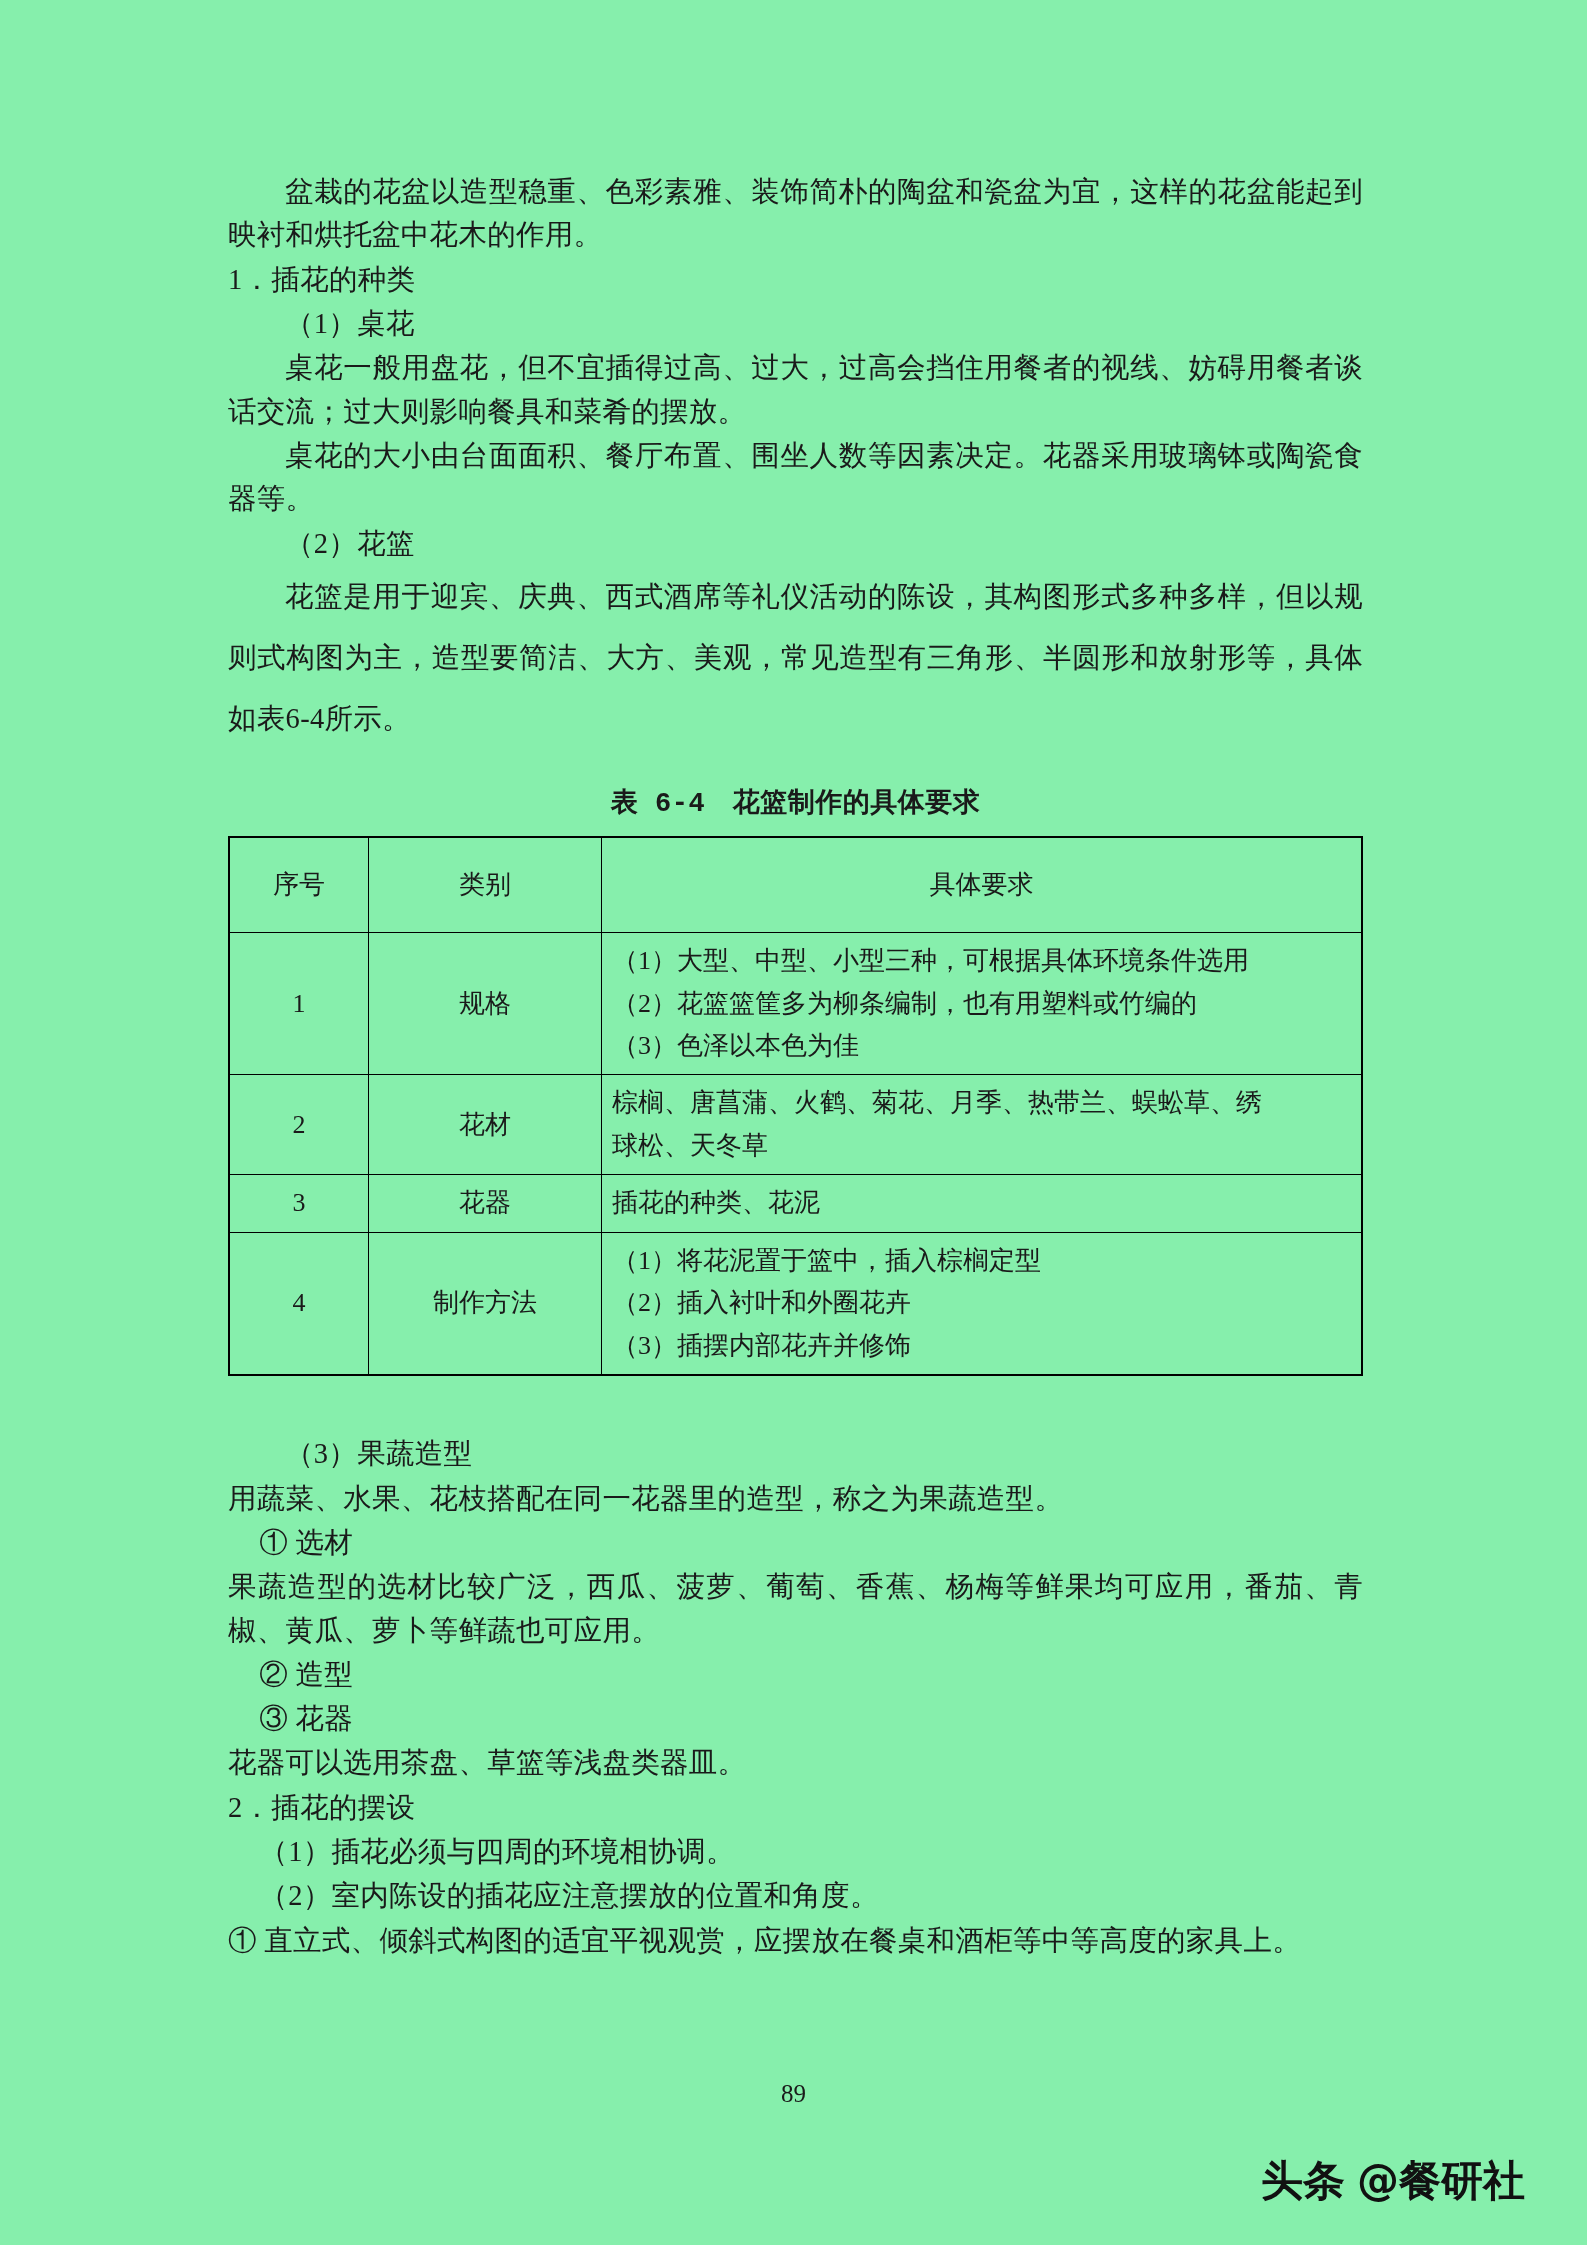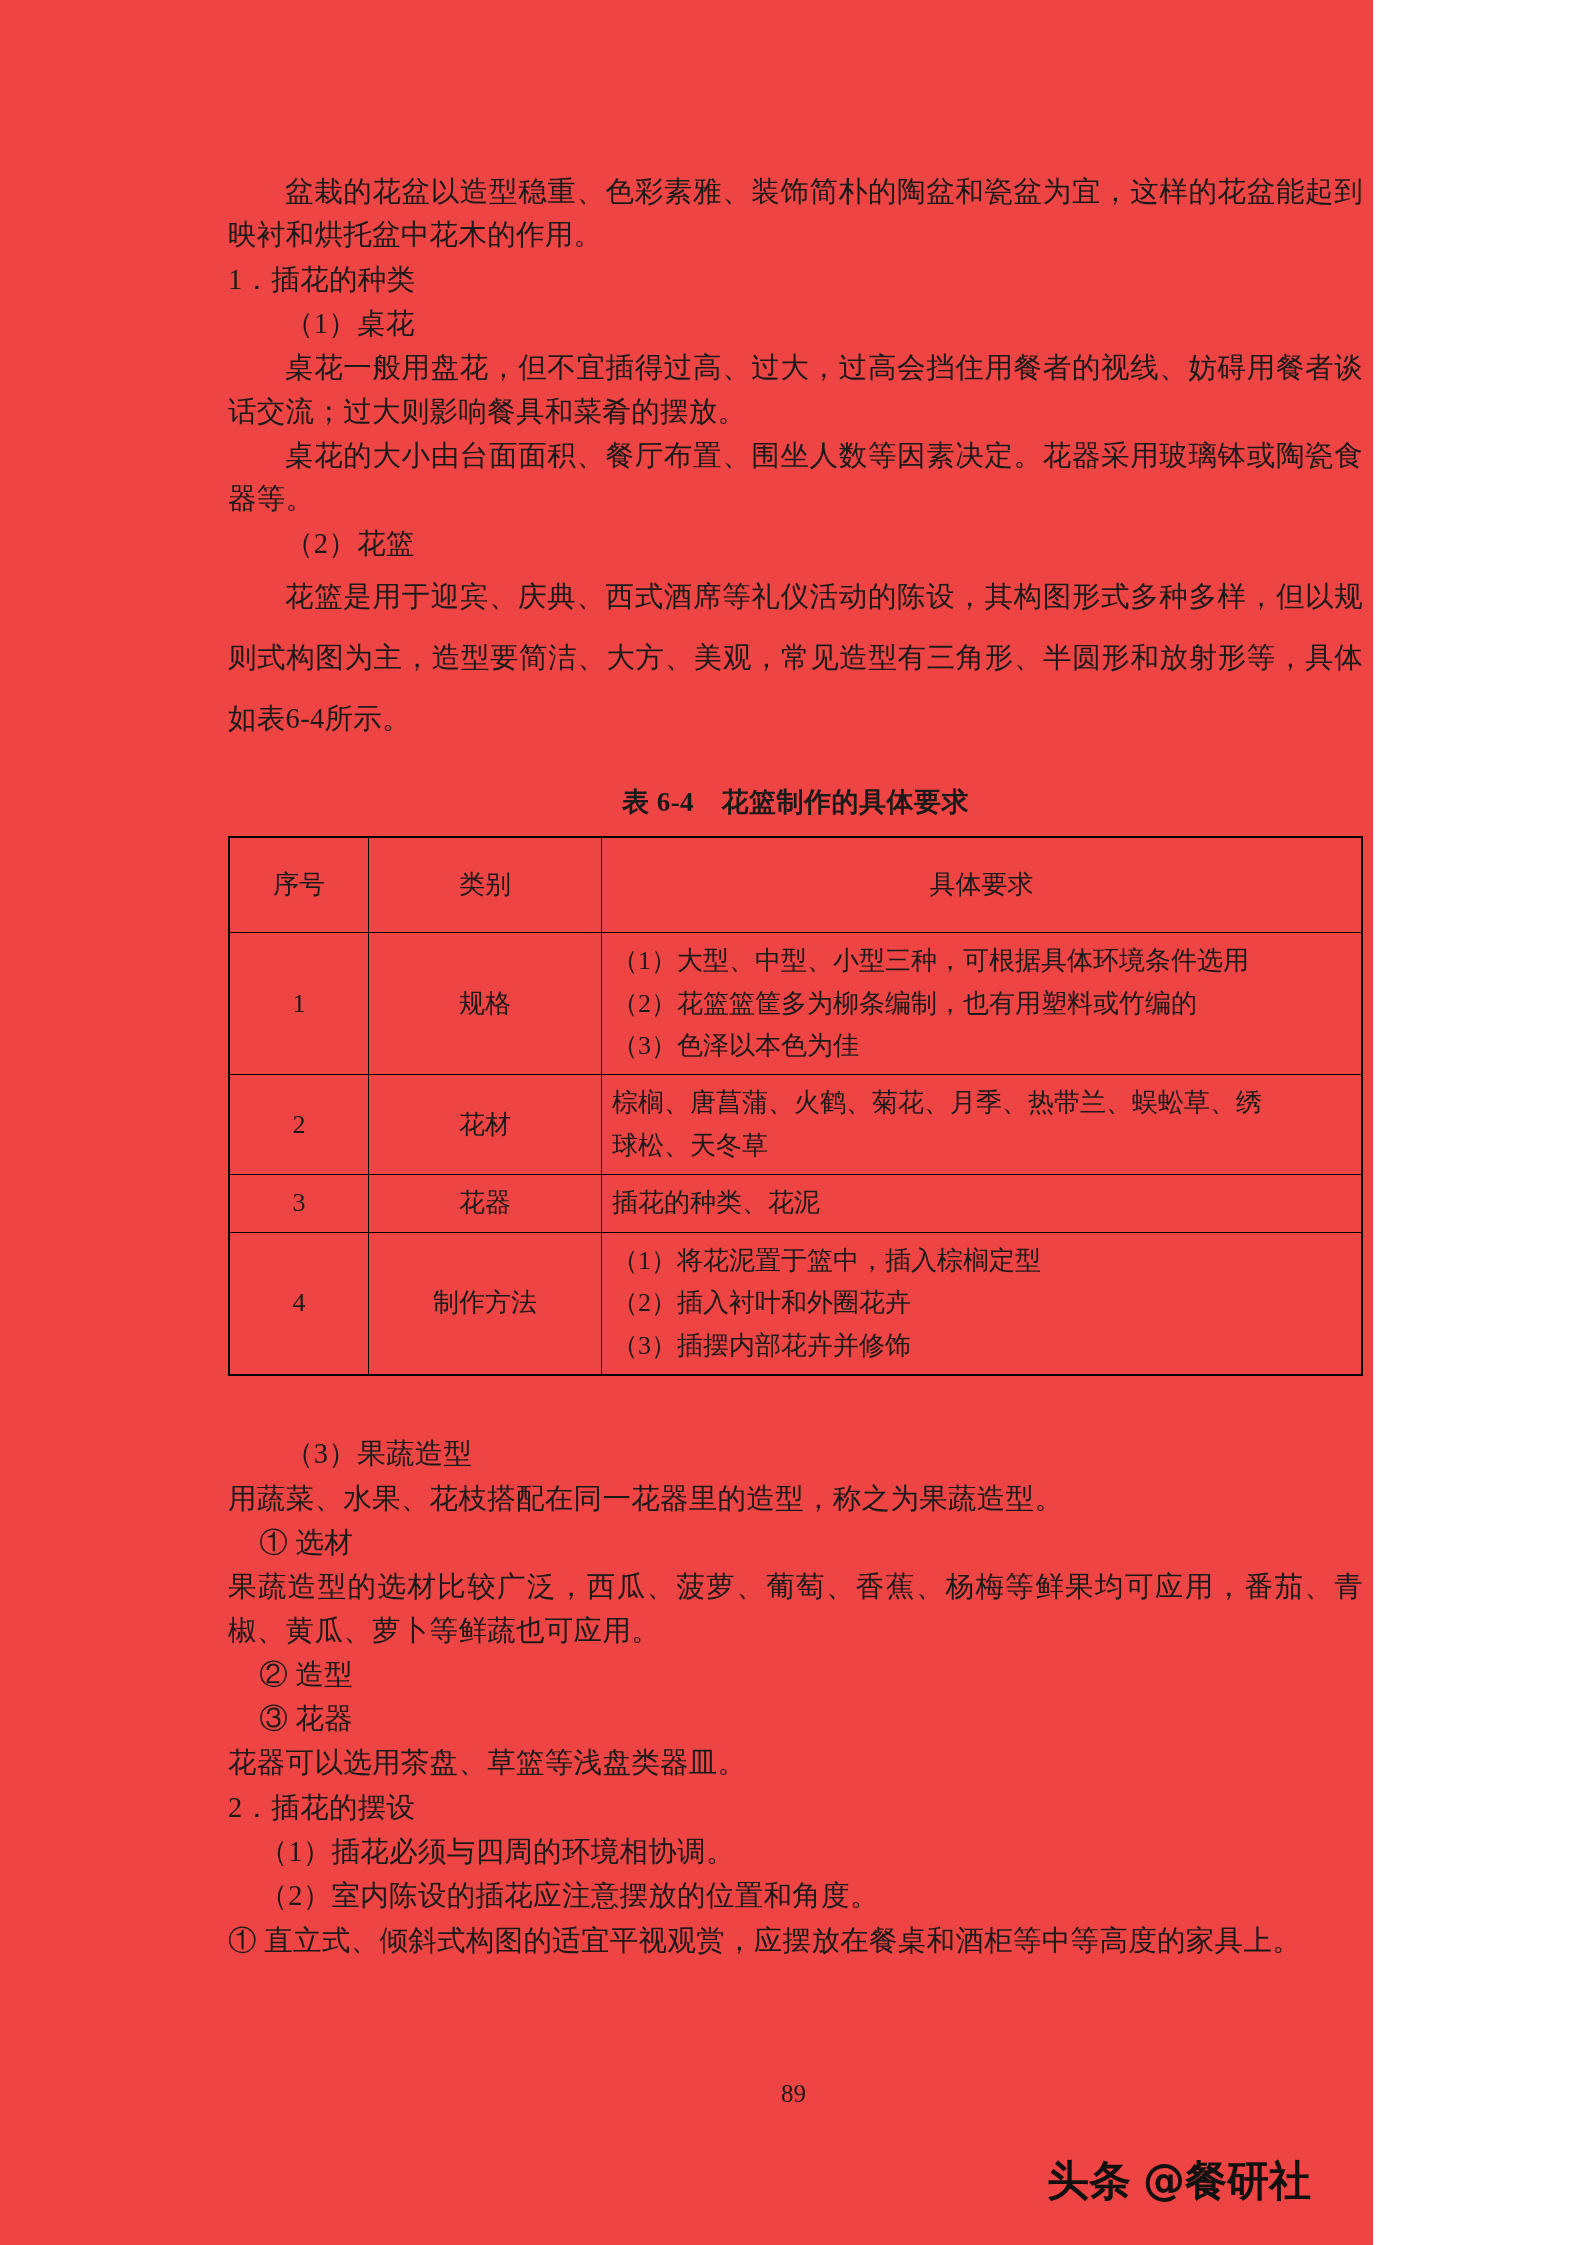--- a/index.html
+++ b/index.html
@@ -11,23 +11,23 @@
     width: 1587px;
     height: 2245px;
     position: relative;
     font-family: "Liberation Serif", "DejaVu Serif", serif;
     color: #1a1a1a;
     overflow: hidden;
   }
   .page {
     position: absolute;
     left: 0; top: 0;
-    width: 1373px;
+    width: 1587px;
     height: 2245px;
-    background: #ef4444;
+    background: #86efac;
   }
   .content {
     position: absolute;
     left: 228px;
     top: 170px;
     width: 1135px;
   }
   p, div.line {
     margin: 0;
     font-size: 28.5px;
@@ -71,20 +71,21 @@
   }
   .spacer-md { height: 34px; }
   .spacer-lg { height: 56px; }
 
   .table-caption {
     text-align: center;
     font-size: 27px;
     font-weight: bold;
     margin: 0 0 16px 0;
     letter-spacing: 0.5px;
+    font-family: Liberation Mono, monospace;
   }
   table.req-table {
     border-collapse: collapse;
     width: 1135px;
     table-layout: fixed;
     margin: 0 auto;
     border: 2.5px solid #000;
   }
   table.req-table th,
   table.req-table td {

